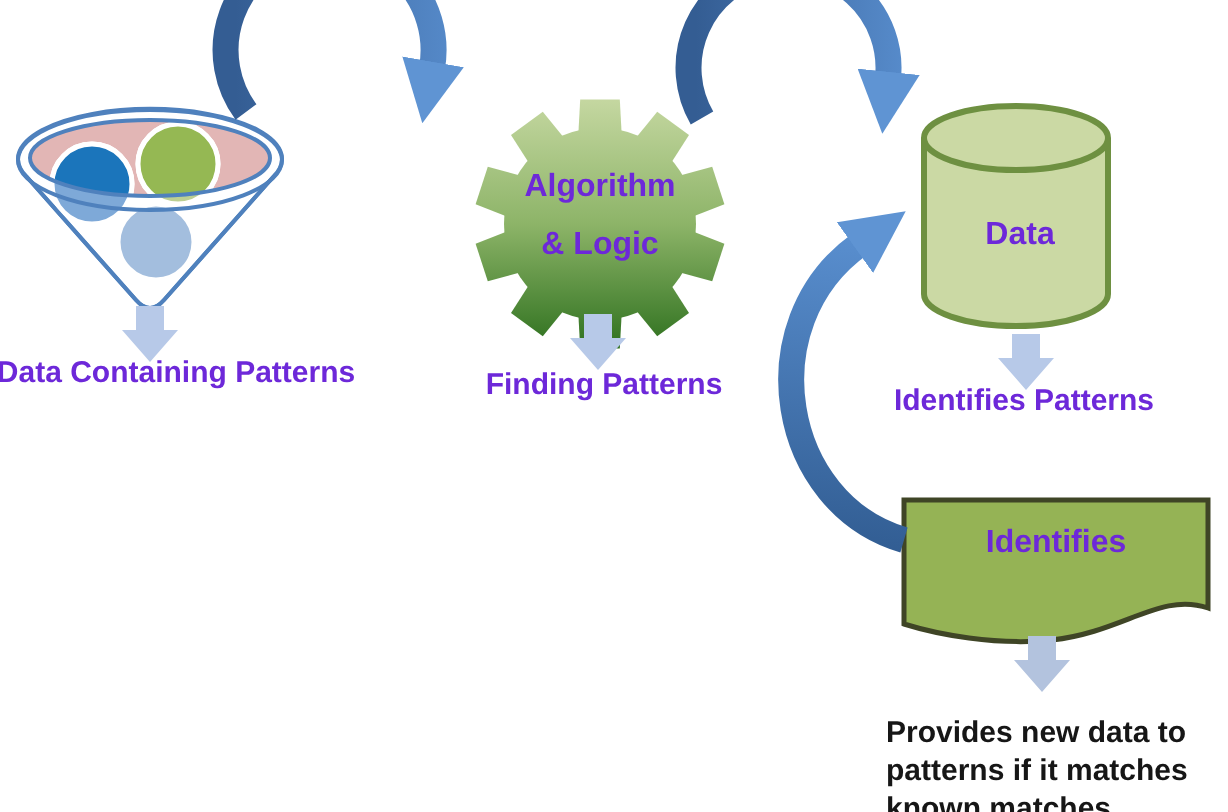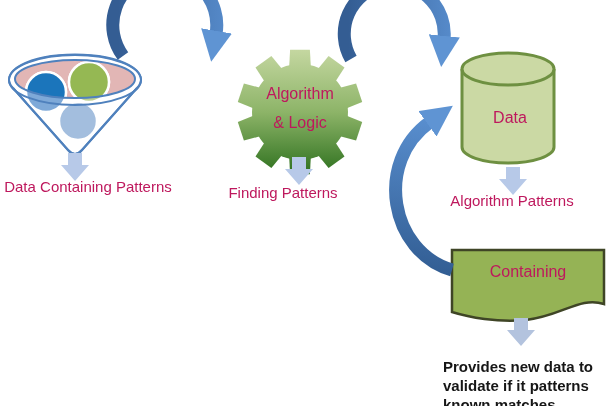--- a/index.html
+++ b/index.html
@@ -3,21 +3,21 @@
 <meta charset="utf-8">
 <style>
   html,body{margin:0;padding:0;background:#fff;}
   .canvas{
     position:relative;width:614px;height:406px;background:#ffffff;
     font-family:"Liberation Sans",sans-serif;overflow:hidden;
   }
   svg{position:absolute;left:0;top:0;}
   .lbl{
     position:absolute;transform:translateX(-50%);white-space:nowrap;
-    font-weight:400;color:#be185d;font-size:15px;line-height:17px;
+    font-weight:700;color:#6d28d9;font-size:15px;line-height:17px;
   }
   .lbl.big{font-size:16px;}
   .caption-block{position:absolute;font-weight:700;color:#161616;font-size:15px;line-height:19px;}
 </style>
 </head>
 <body>
 
 <div class="canvas">
 
   <svg width="614" height="406" viewBox="0 0 614 406">
@@ -94,26 +94,26 @@
 
     <path d="M 123 56 A 52 52 0 1 1 216 34" fill="none" stroke="url(#arcGrad1)" stroke-width="13" marker-end="url(#arrowHead)"></path>
     <path d="M 351 59 A 50 50 0 1 1 444 39" fill="none" stroke="url(#arcGrad2)" stroke-width="13" marker-end="url(#arrowHead)"></path>
     <path d="M 452 270 C 390 252 374 162 430 122" fill="none" stroke="url(#arcGrad3)" stroke-width="13" marker-end="url(#arrowHead)"></path>
   </svg>
 
   <div class="lbl" style="left:88px;top:178px;">Data Containing Patterns</div>
 
   <div class="lbl big" style="left:300px;top:85px;">Algorithm</div>
   <div class="lbl big" style="left:300px;top:114px;">&amp; Logic</div>
-  <div class="lbl" style="left:283px;top:184px;">Finding Patterns</div>
+  <div class="lbl" style="left:302px;top:184px;">Finding Patterns</div>
 
   <div class="lbl big" style="left:510px;top:109px;">Data</div>
-  <div class="lbl" style="left:512px;top:192px;">Algorithm Patterns</div>
+  <div class="lbl" style="left:512px;top:192px;">Identifies Patterns</div>
 
-  <div class="lbl big" style="left:528px;top:263px;">Containing</div>
+  <div class="lbl big" style="left:528px;top:263px;">Identifies</div>
 
   <div class="caption-block" style="left:443px;top:345px;margin-top:12px;">
     <div>Provides new data to</div>
-    <div>validate if it patterns</div>
+    <div>patterns if it matches</div>
     <div>known matches</div>
   </div>
 
 </div>
 
 </body></html>

